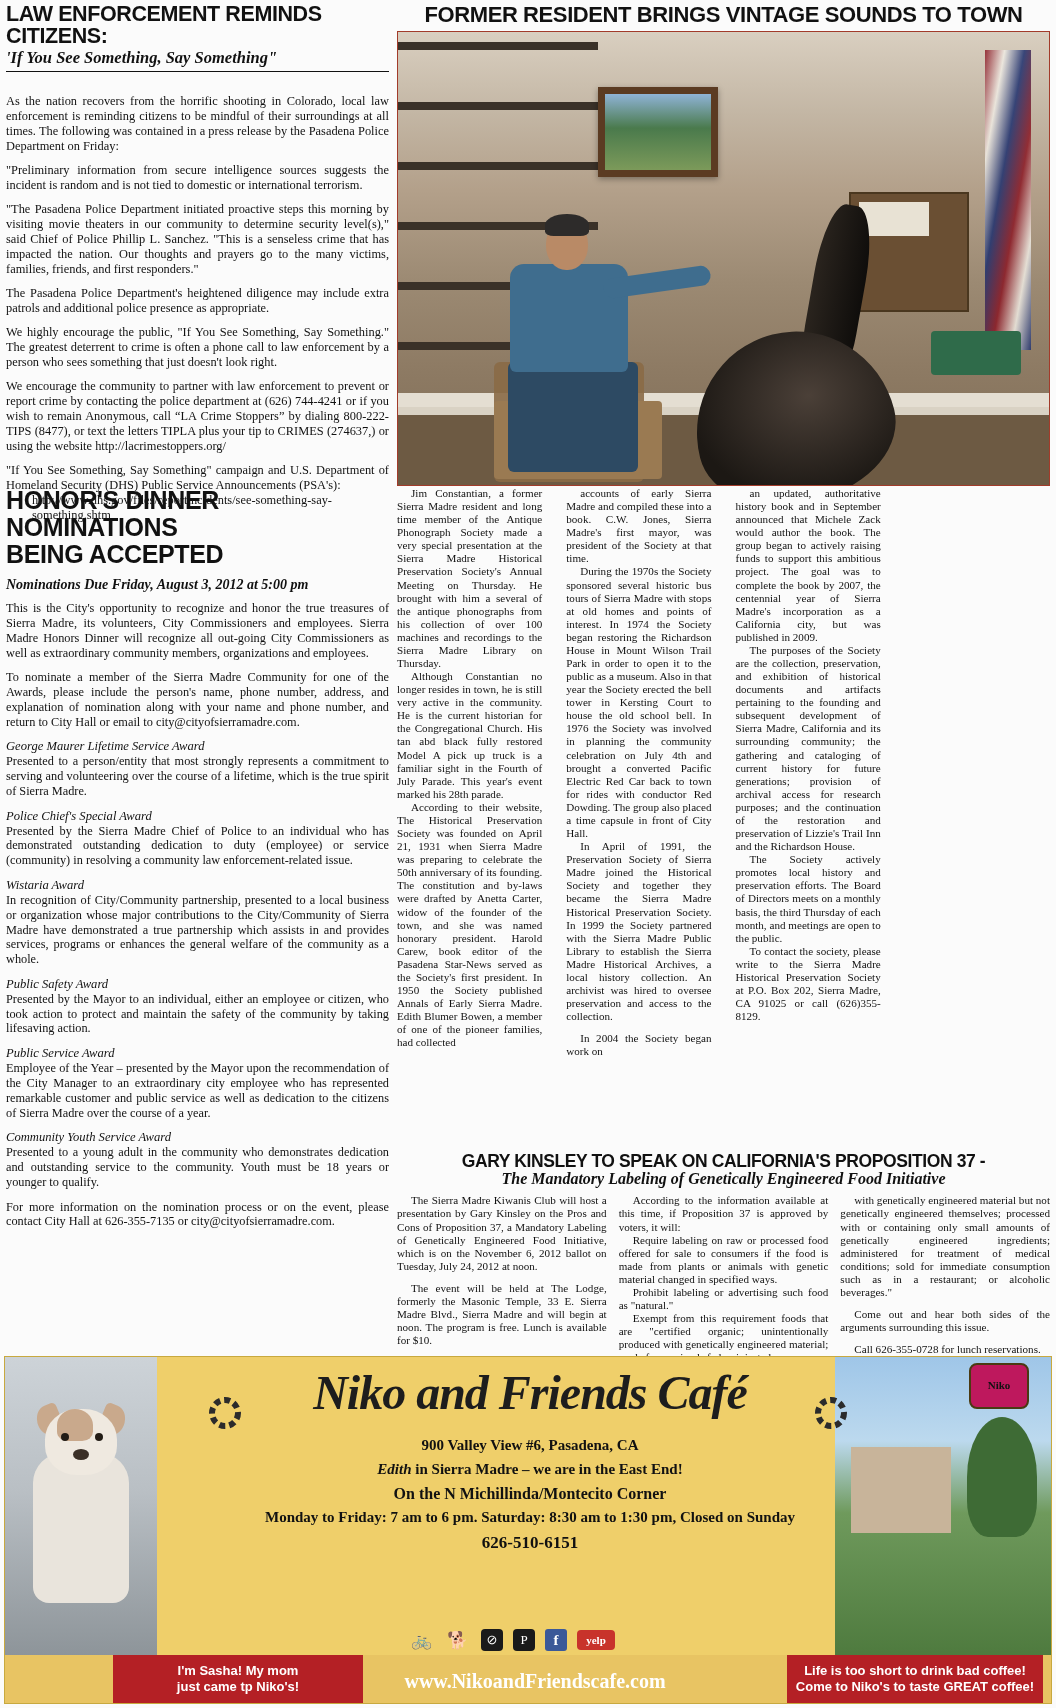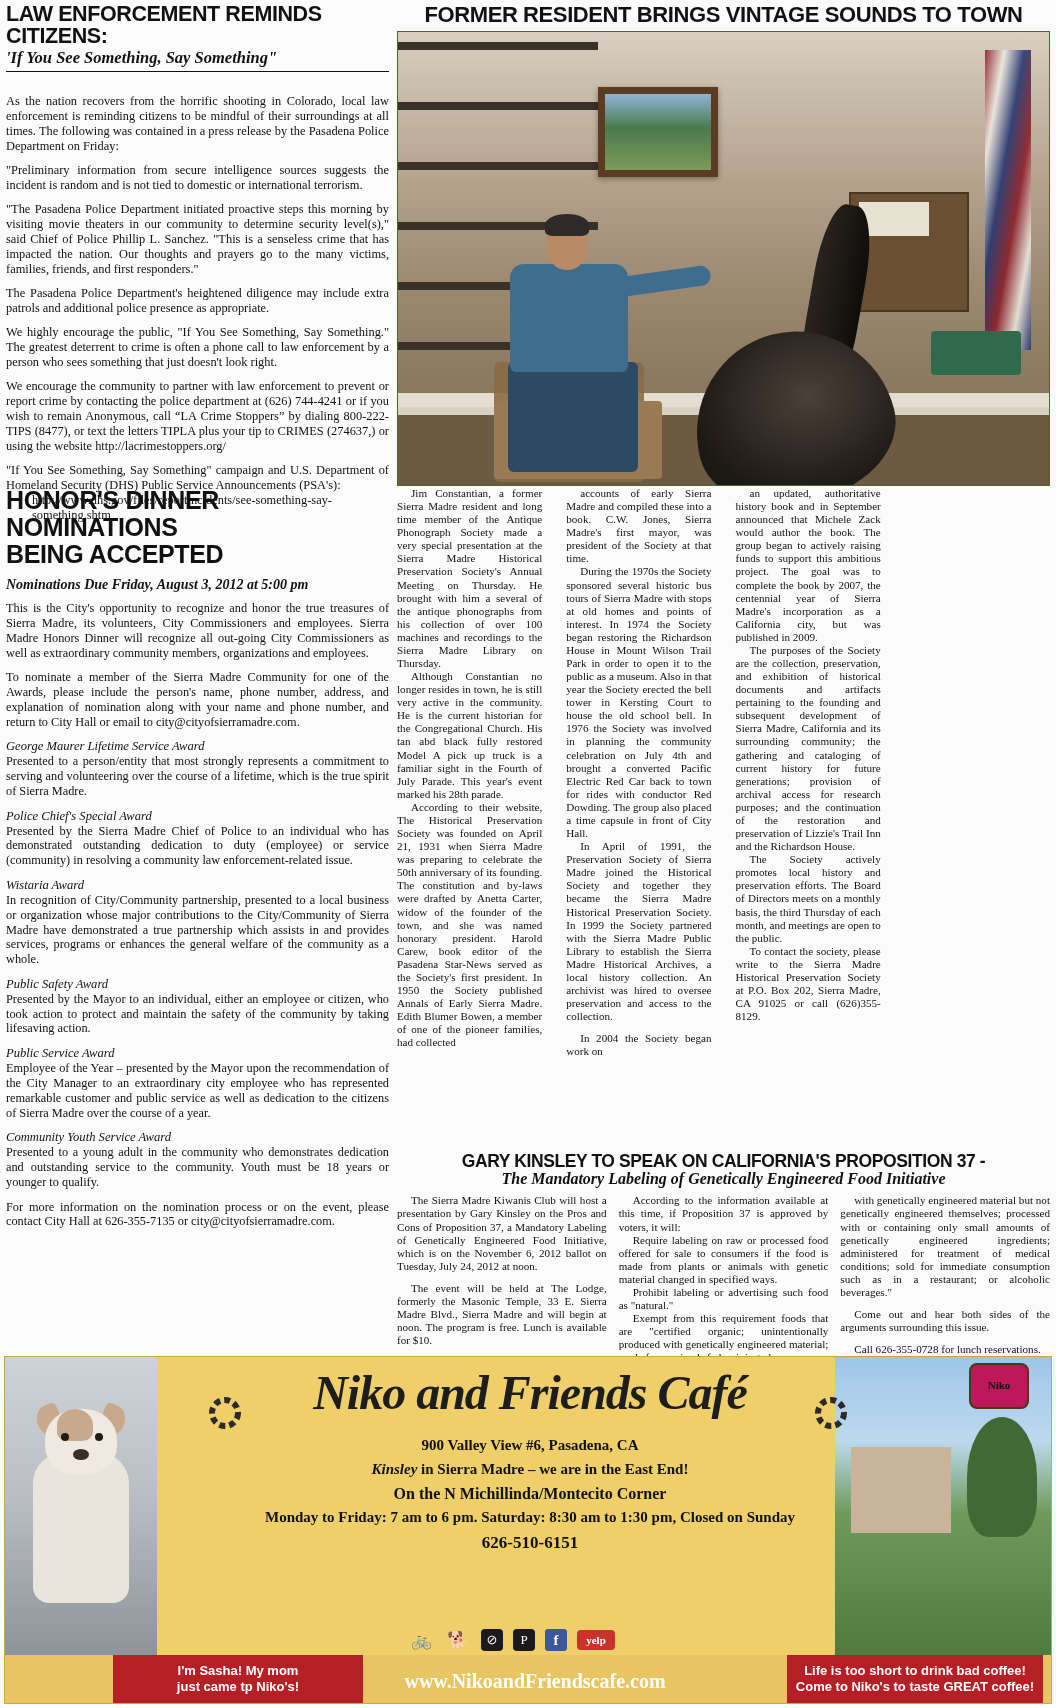--- a/index.html
+++ b/index.html
@@ -480,21 +480,21 @@
     <svg class="adgear" style="left:806px;top:36px;width:40px;height:40px;border:none;" viewBox="0 0 40 40">
       <circle cx="20" cy="20" r="13" fill="none" stroke="#2b2b2b" stroke-width="6" stroke-dasharray="6 4"></circle>
     </svg>
 
     <div class="adlogo">
       <div style="text-align:center;font-size:11px;font-weight:bold;padding-top:14px;">Niko</div>
     </div>
 
     <div class="adline b" style="top:80px;">900 Valley View #6, Pasadena, CA</div>
     <div class="adline b" style="top:104px;">
-      <span style="font-style:italic;font-weight:bold;">Kinsley</span><span> in Sierra Madre – we are in the East End!</span>
+      <span style="font-style:italic;font-weight:bold;">Edith</span><span> in Sierra Madre – we are in the East End!</span>
     </div>
     <div class="adline b" style="top:128px;font-size:16px;">On the N Michillinda/Montecito Corner</div>
     <div class="adline b" style="top:152px;">Monday to Friday: 7 am to 6 pm.   Saturday: 8:30 am to 1:30 pm, Closed on Sunday</div>
     <div class="adline b" style="top:176px;font-size:17px;">626-510-6151</div>
 
     <div class="icons">
       <div class="ic">🚲</div>
       <div class="ic">🐕</div>
       <div class="ic dark">⊘</div>
       <div class="ic dark">P</div>

